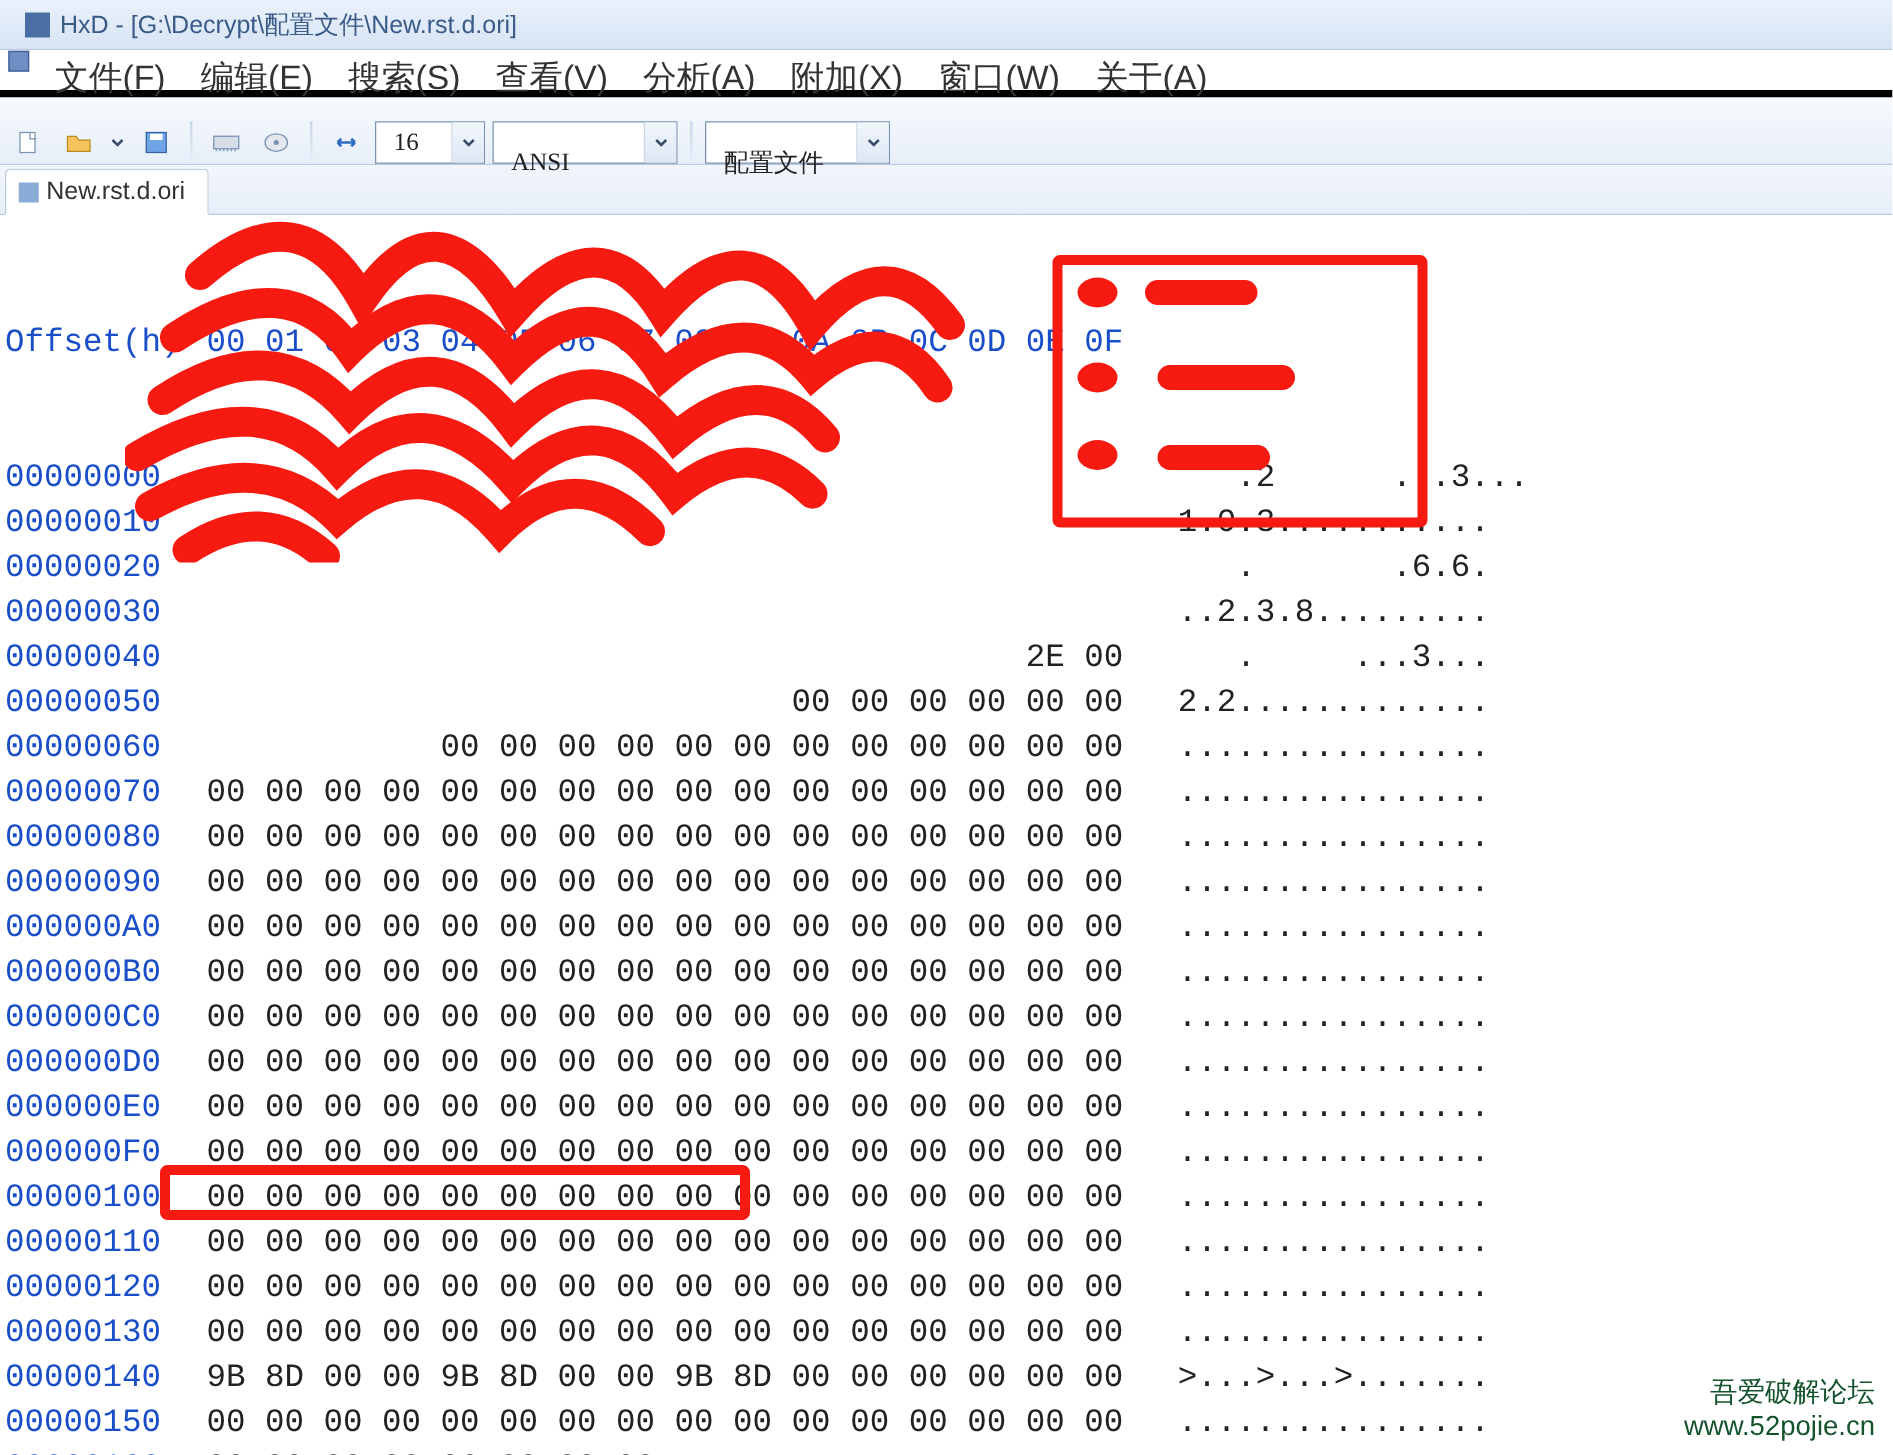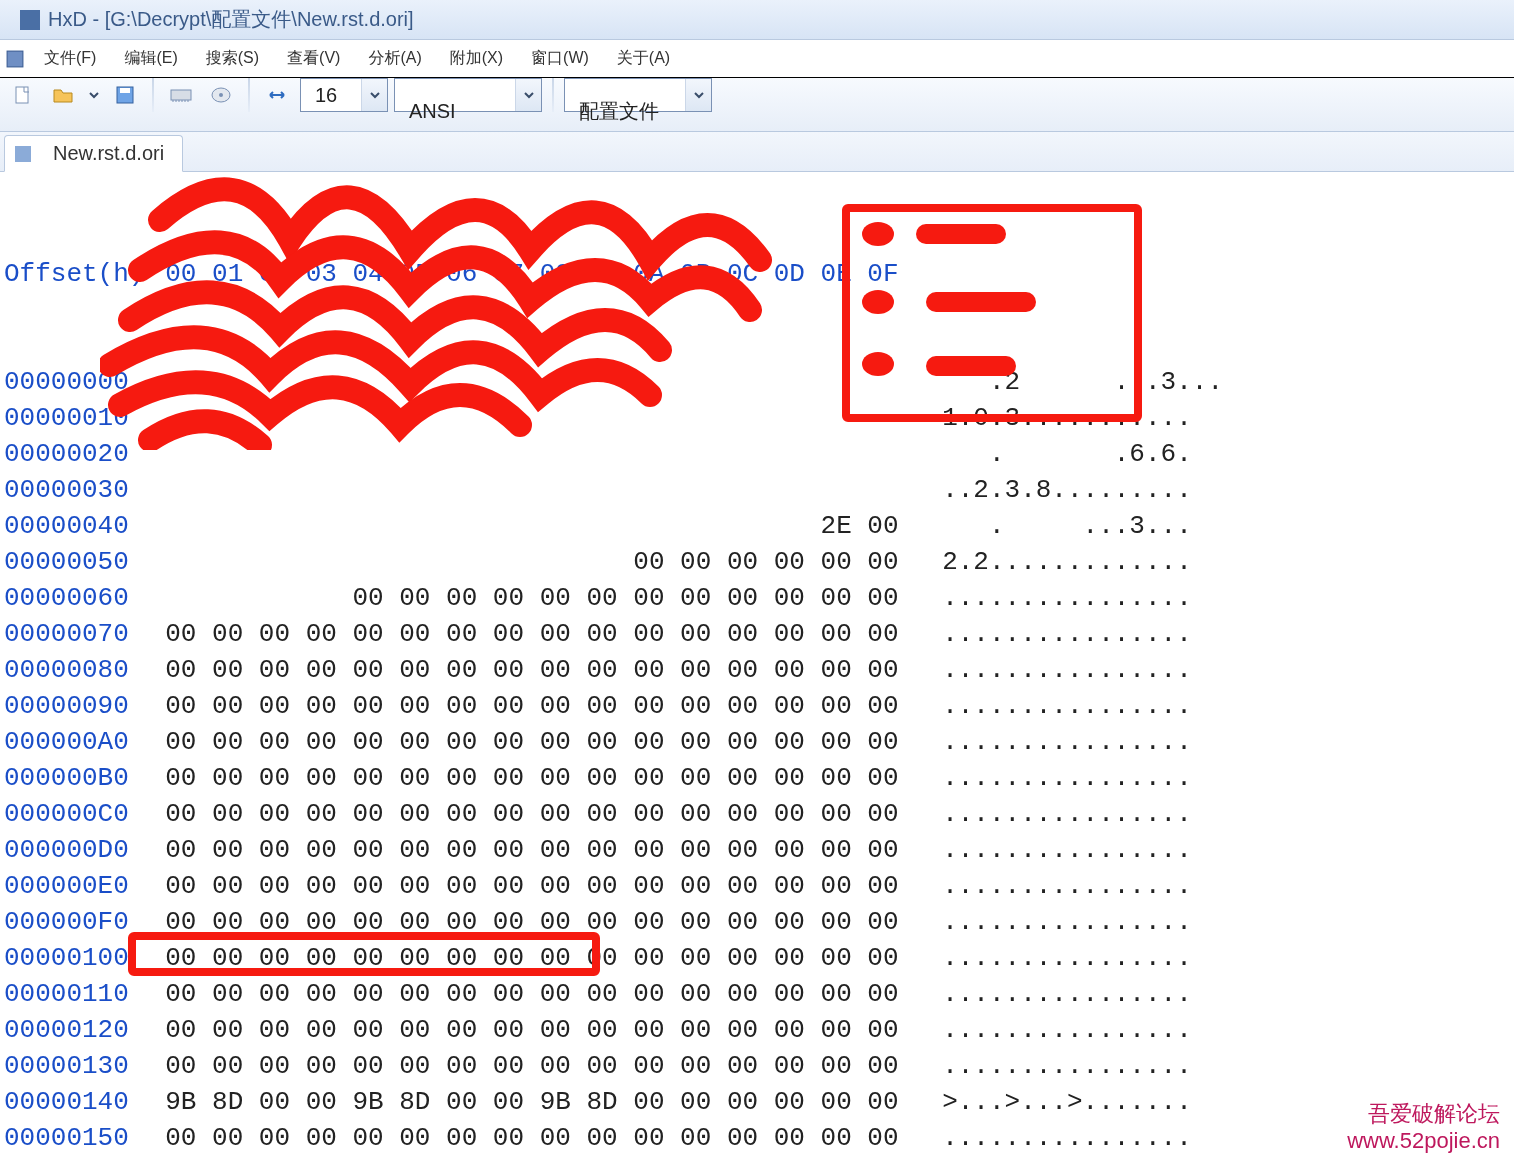--- a/index.html
+++ b/index.html
@@ -24,45 +24,45 @@
     font-size: 20px;
   }
   .titlebar .icon-app {
     width: 20px; height: 20px; margin-right: 8px;
     background: #4a6fa5; display:inline-block;
   }
   
   .menubar {
     height: 38px;
     background: #fff;
-    border-bottom: 1px solid #000000;
+    border-bottom: 6px solid #000000;
     display: flex;
-    align-items: center;
     padding: 0 6px;
-    font-size: 16px;
+    font-size: 27px;
     color: #333;
   }
   .menubar .mb-icon {
     width: 18px; height: 18px;
     margin-right: 6px;
     display:inline-flex; align-items:center; justify-content:center;
   }
   .menubar .mb-item {
     padding: 4px 14px;
     cursor: default;
   }
   
   .toolbar {
     height: 54px;
     background: linear-gradient(#f7fafe, #e7eef8);
     border-bottom: 1px solid #b9c9df;
     display: flex;
-    align-items: flex-start;
+    align-items: flex-end;
     padding: 0 6px;
     gap: 6px;
+    font-family: Liberation Serif, serif;
   }
   .tb-btn {
     width: 34px; height: 34px;
     display:inline-flex; align-items:center; justify-content:center;
     border: 1px solid transparent;
     border-radius: 3px;
   }
   .tb-sep {
     width: 2px; height: 34px;
     background: linear-gradient(#c9d6e8,#e7eef8);
@@ -94,21 +94,21 @@
     display:flex; align-items:flex-end;
     padding-left: 4px;
   }
   .tab {
     background:#fff;
     border:1px solid #b9c9df;
     border-bottom: 1px solid #fff;
     border-radius: 4px 4px 0 0;
     padding: 6px 18px 6px 10px;
     font-size: 20px;
-    display:flex; align-items:center; gap:22px;
+    display:flex; align-items:center; gap:6px;
     color:#333;
     position: relative;
     top: 1px;
   }
   .tab .tab-icon { width:16px; height:16px; background:#8babd8; display:inline-block; }
   
   .hexwrap {
     padding: 12px 0 0 4px;
     font-family: "Consolas", "Courier New", monospace;
     font-size: 26px;
@@ -131,21 +131,21 @@
   .redbox {
     position:absolute;
     border: 8px solid #f61a10;
     border-radius: 6px;
     pointer-events:none;
   }
   
   .watermark {
     position: absolute;
     right: 14px; bottom: 10px;
-    color: #be185d;
+    color: #14532d;
     font-size: 22px;
     font-family: "Microsoft YaHei", sans-serif;
     text-align: right;
     line-height: 1.2;
   }
 </style>
 </head>
 <body>
 
 <div class="titlebar">

